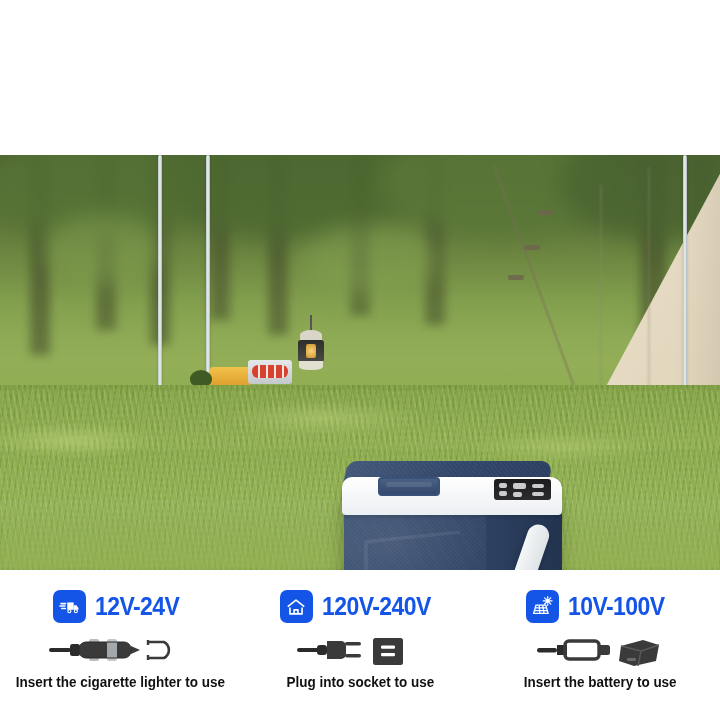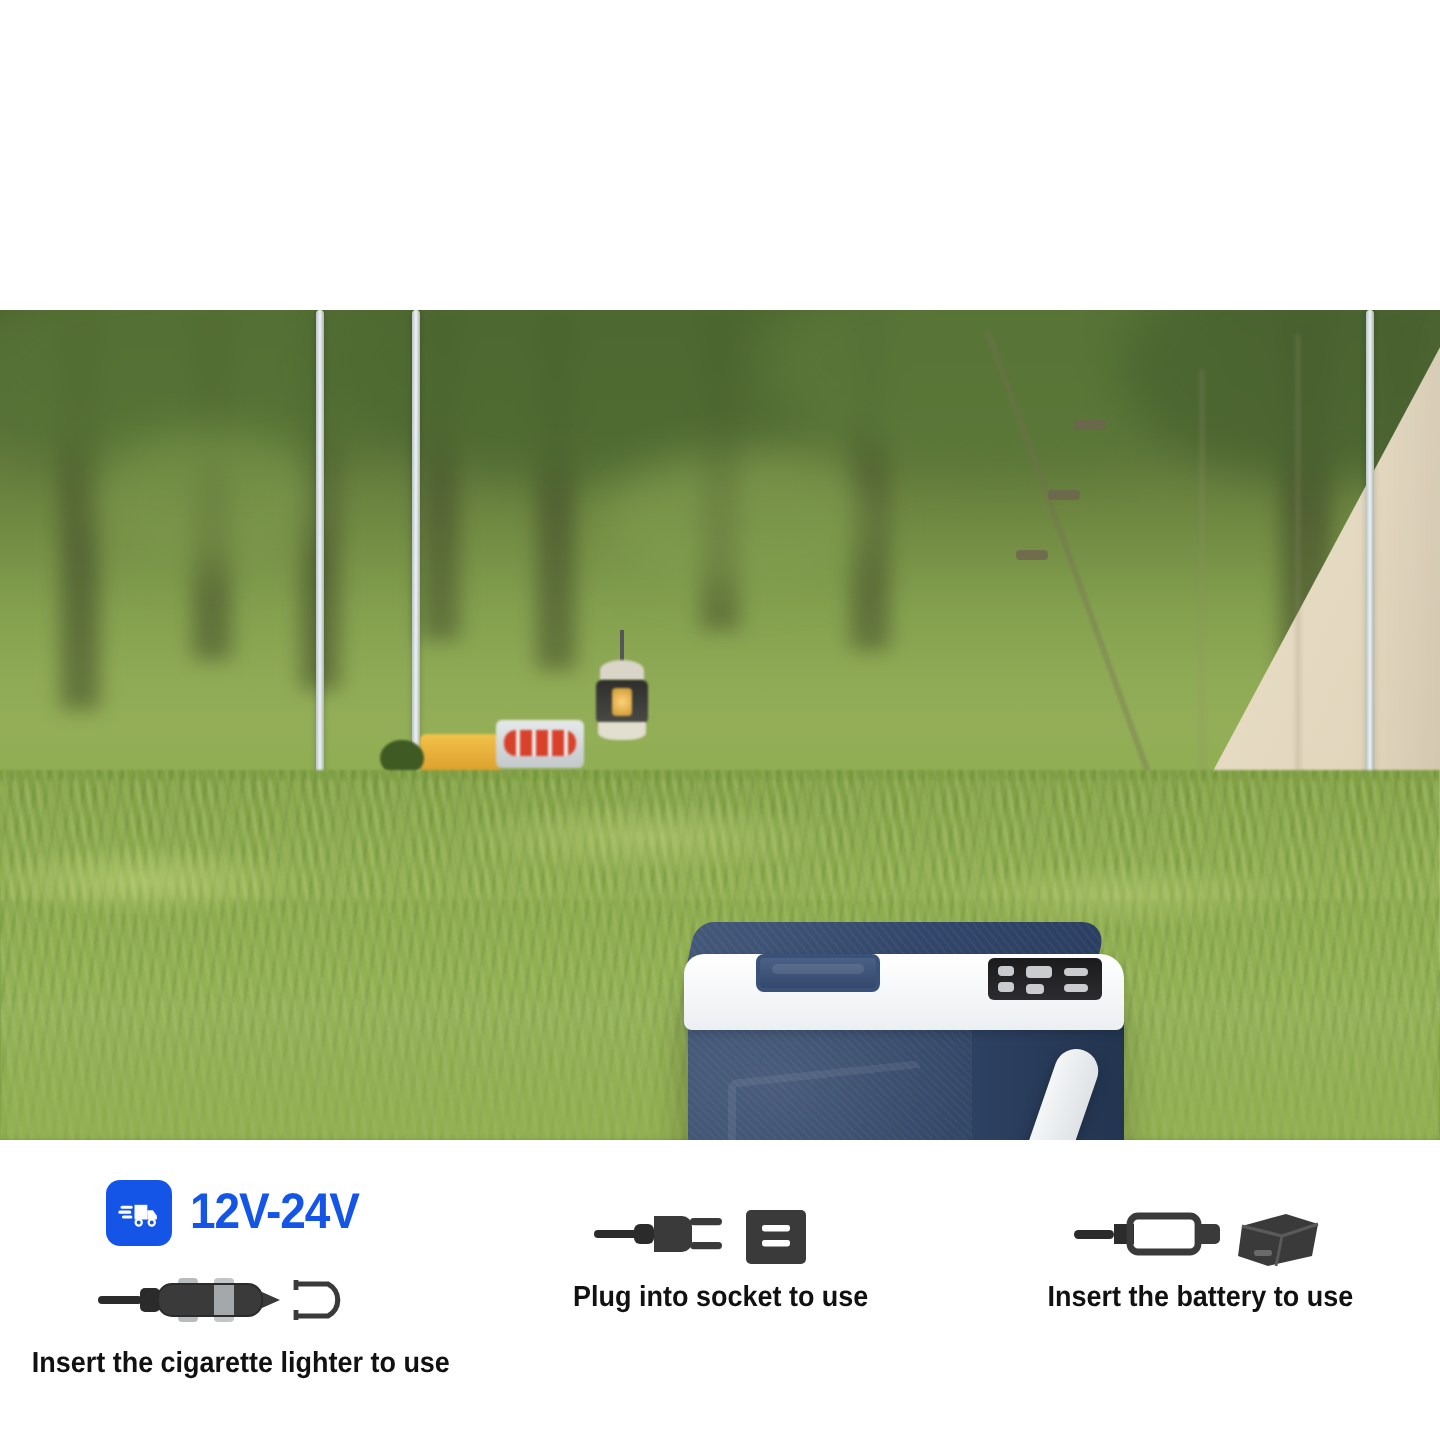--- a/index.html
+++ b/index.html
@@ -384,36 +384,57 @@
           <rect x="62" y="6" width="10" height="22" rx="2" fill="#b9bcbe" opacity=".85"></rect>
           <rect x="34" y="9" width="52" height="16" rx="7" fill="none" stroke="#2b2b2b" stroke-width="1"></rect>
           <path d="M103 9 h16 a9 9 0 0 1 0 16 h-16" fill="none" stroke="#3a3a3a" stroke-width="2.6"></path>
           <path d="M103 7 v5 M103 22 v5" stroke="#3a3a3a" stroke-width="2.4"></path>
         </svg>
       </div>
       <div class="caption">Insert the cigarette lighter to use</div>
     </div>
 
     <div class="feature">
+      <div class="feat-head">
+        <div class="badge">
+          <svg width="22" height="22" viewBox="0 0 24 24" fill="none" stroke="#fff" stroke-width="1.8" stroke-linejoin="round">
+            <path d="M3 11.5 12 4.5 21 11.5"></path>
+            <path d="M5.4 12.6V19.5h13.2V12.6"></path>
+            <path d="M9.9 19.5v-4.4h4.2v4.4"></path>
+          </svg>
+        </div>
+        <div class="volt">120V-240V</div>
+      </div>
       <div class="feat-art">
         <svg width="130" height="34" viewBox="0 0 130 34">
           <rect x="2" y="15" width="22" height="4" rx="2" fill="#2b2b2b"></rect>
           <rect x="22" y="12" width="10" height="10" rx="3" fill="#2b2b2b"></rect>
           <path d="M32 8 h14 a5 5 0 0 1 5 5 v8 a5 5 0 0 1 -5 5 h-14 z" fill="#3a3a3a"></path>
           <rect x="50" y="9" width="16" height="3.6" rx="1.8" fill="#3a3a3a"></rect>
           <rect x="50" y="21" width="16" height="3.6" rx="1.8" fill="#3a3a3a"></rect>
           <rect x="78" y="5" width="30" height="27" rx="2.5" fill="#3a3a3a"></rect>
           <rect x="86" y="12.5" width="14" height="3.2" rx="1.2" fill="#fff"></rect>
           <rect x="86" y="20" width="14" height="3.2" rx="1.2" fill="#fff"></rect>
         </svg>
       </div>
       <div class="caption">Plug into socket to use</div>
     </div>
 
     <div class="feature">
+      <div class="feat-head">
+        <div class="badge">
+          <svg width="23" height="23" viewBox="0 0 24 24" fill="none" stroke="#fff" stroke-width="1.4">
+            <circle cx="17.4" cy="6.2" r="2.5" fill="#fff" stroke="none"></circle>
+            <path d="M17.4 1.6v1.6M17.4 9.2v1.6M12.8 6.2h1.6M20.4 6.2h1.6M14.2 3 15.3 4.1M19.5 8.3l1.1 1.1M20.6 3l-1.1 1.1M15.3 8.3 14.2 9.4" stroke-width="1.3" stroke-linecap="round"></path>
+            <path d="M5.2 10.5h10.2l2.4 8.6H2.8z" fill="none"></path>
+            <path d="M4.4 13.4h11.9M3.6 16.3h13.5M8.6 10.5l.6 8.6M12.2 10.5l1.4 8.6"></path>
+          </svg>
+        </div>
+        <div class="volt">10V-100V</div>
+      </div>
       <div class="feat-art">
         <svg width="130" height="34" viewBox="0 0 130 34">
           <rect x="2" y="15" width="20" height="4.5" rx="2.2" fill="#2b2b2b"></rect>
           <path d="M22 12 h10 v10 h-10 z" fill="#2b2b2b"></path>
           <rect x="30" y="8" width="34" height="18" rx="4" fill="none" stroke="#3a3a3a" stroke-width="3.4"></rect>
           <rect x="63" y="12" width="12" height="10" rx="2.5" fill="#3a3a3a"></rect>
           <path d="M86 13 l22 -6 16 5 -3 16 -22 5 -15 -5 z" fill="#3a3a3a"></path>
           <path d="M86 13 l20 5 18 -6" fill="none" stroke="#5a5a5a" stroke-width="1.6"></path>
           <path d="M106 18 l-3 15" fill="none" stroke="#5a5a5a" stroke-width="1.4"></path>
           <rect x="92" y="25" width="9" height="3" rx="1.2" fill="#6a6a6a"></rect>

